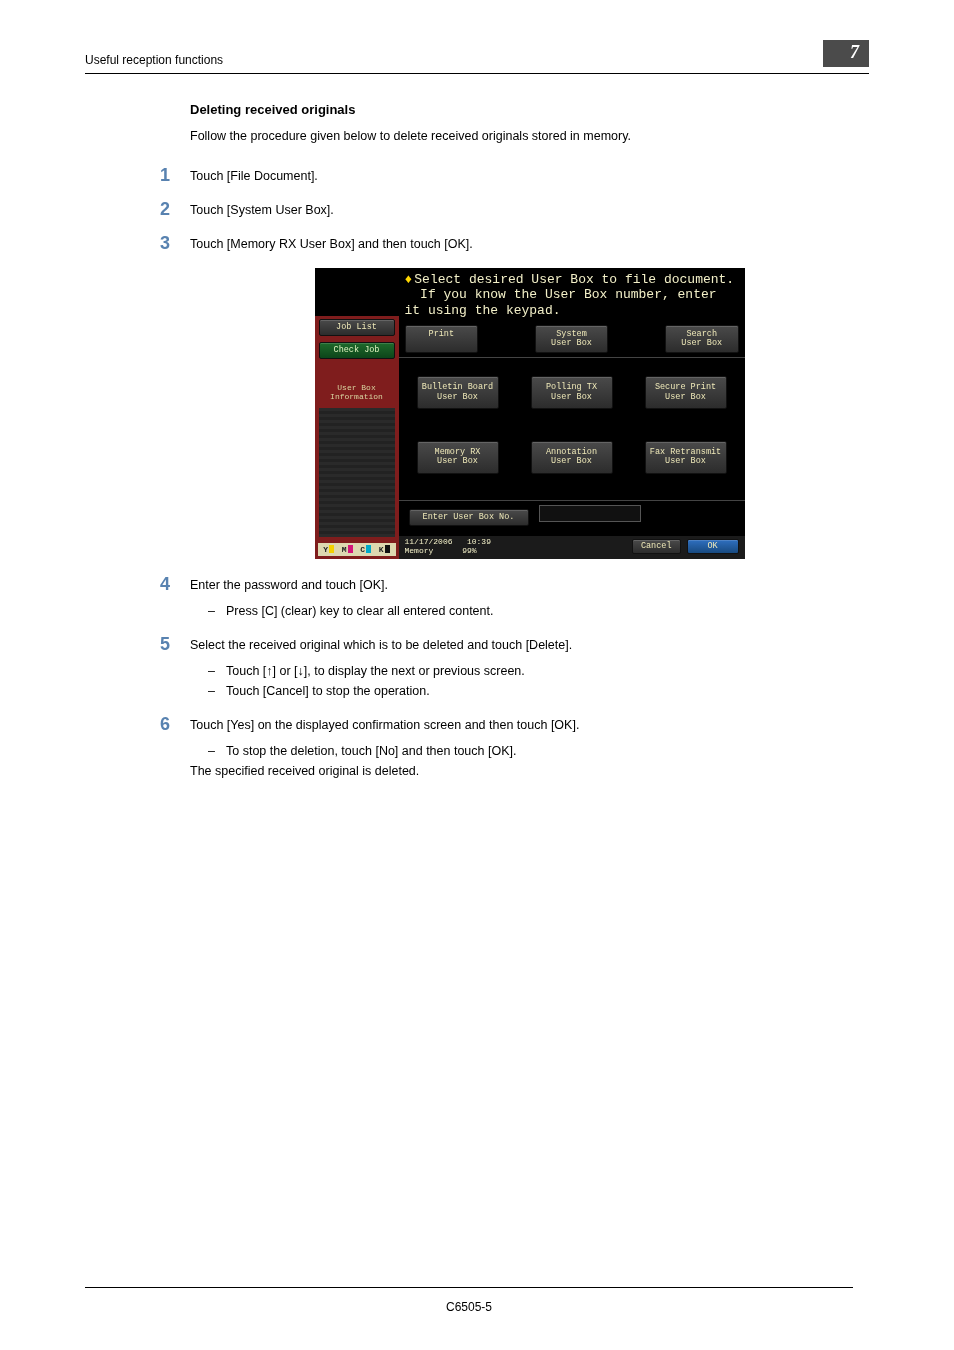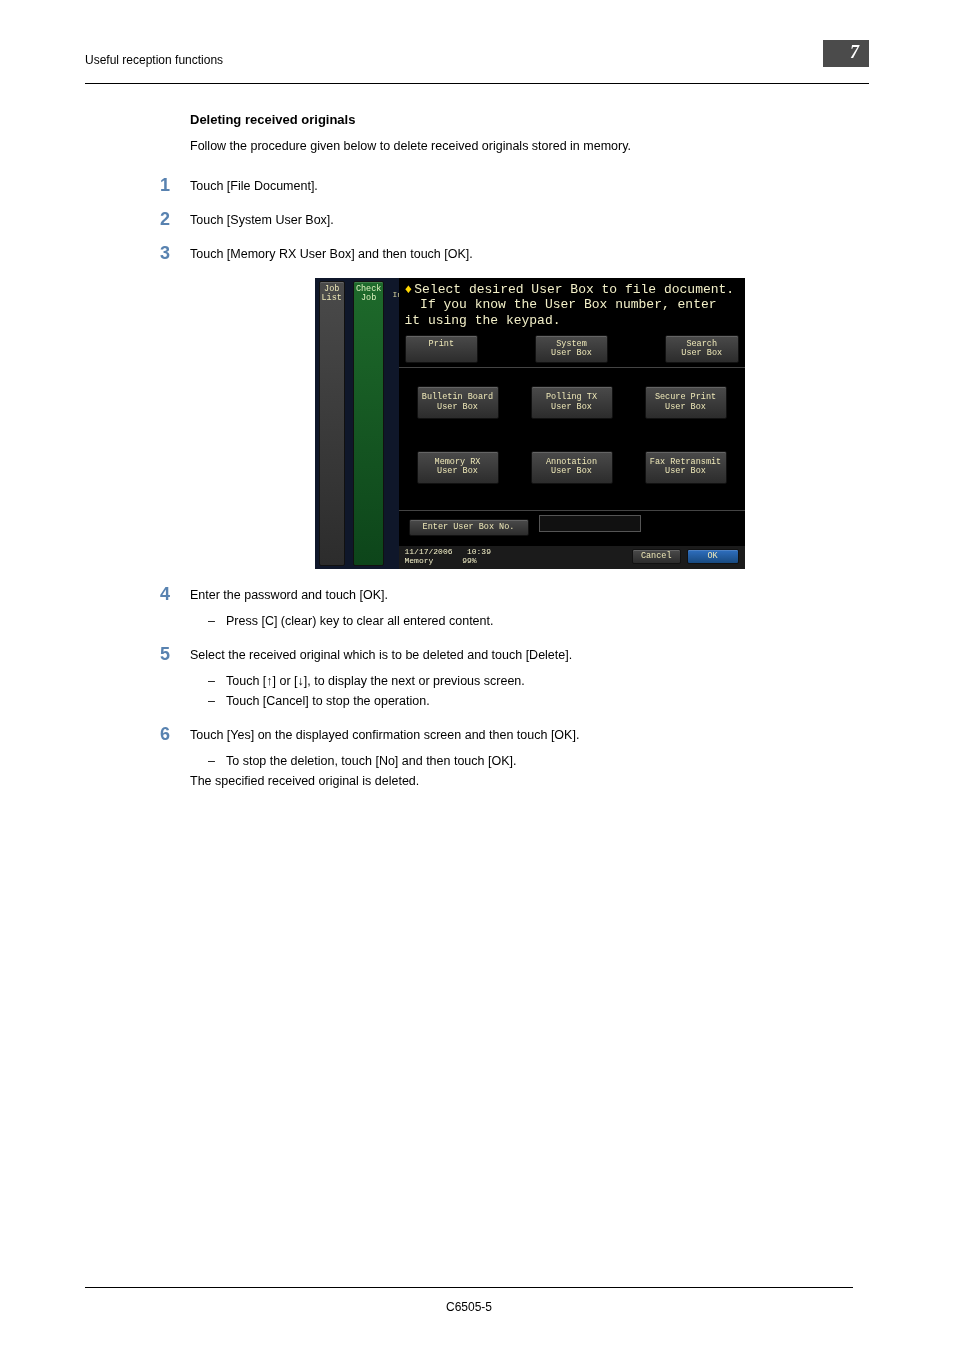--- a/index.html
+++ b/index.html
@@ -14,21 +14,21 @@
     padding: 40px 85px 40px 85px;
     box-sizing: border-box;
     min-height: 1350px;
     position: relative;
   }
   .header-row {
     display: flex;
     justify-content: space-between;
     align-items: flex-end;
     border-bottom: 1px solid #000;
-    padding-bottom: 16px;
+    padding-bottom: 6px;
     margin-bottom: 28px;
   }
   .header-text {
     font-size: 12px;
   }
   .chapter-box {
     background: #4b4b4b;
     color: #fff;
     font-weight: bold;
     font-style: italic;
@@ -97,22 +97,24 @@
   .device {
     width: 430px;
     font-family: "Courier New", monospace;
     font-size: 9px;
     color: #f3f0c8;
     display: flex;
     background: #000;
   }
   .dev-left {
     width: 84px;
-    background: #0f172a;
-    display: flex;
+    background: #7f1d1d;
+    display: flex;
+    flex-direction: column;
+    margin-top: 48px;
   }
   .dev-right {
     flex: 1;
     background: #000;
     display: flex;
     flex-direction: column;
   }
   .dev-btn {
     background: linear-gradient(#4a4a4a,#2c2c2c);
     border: 1px solid #111;

